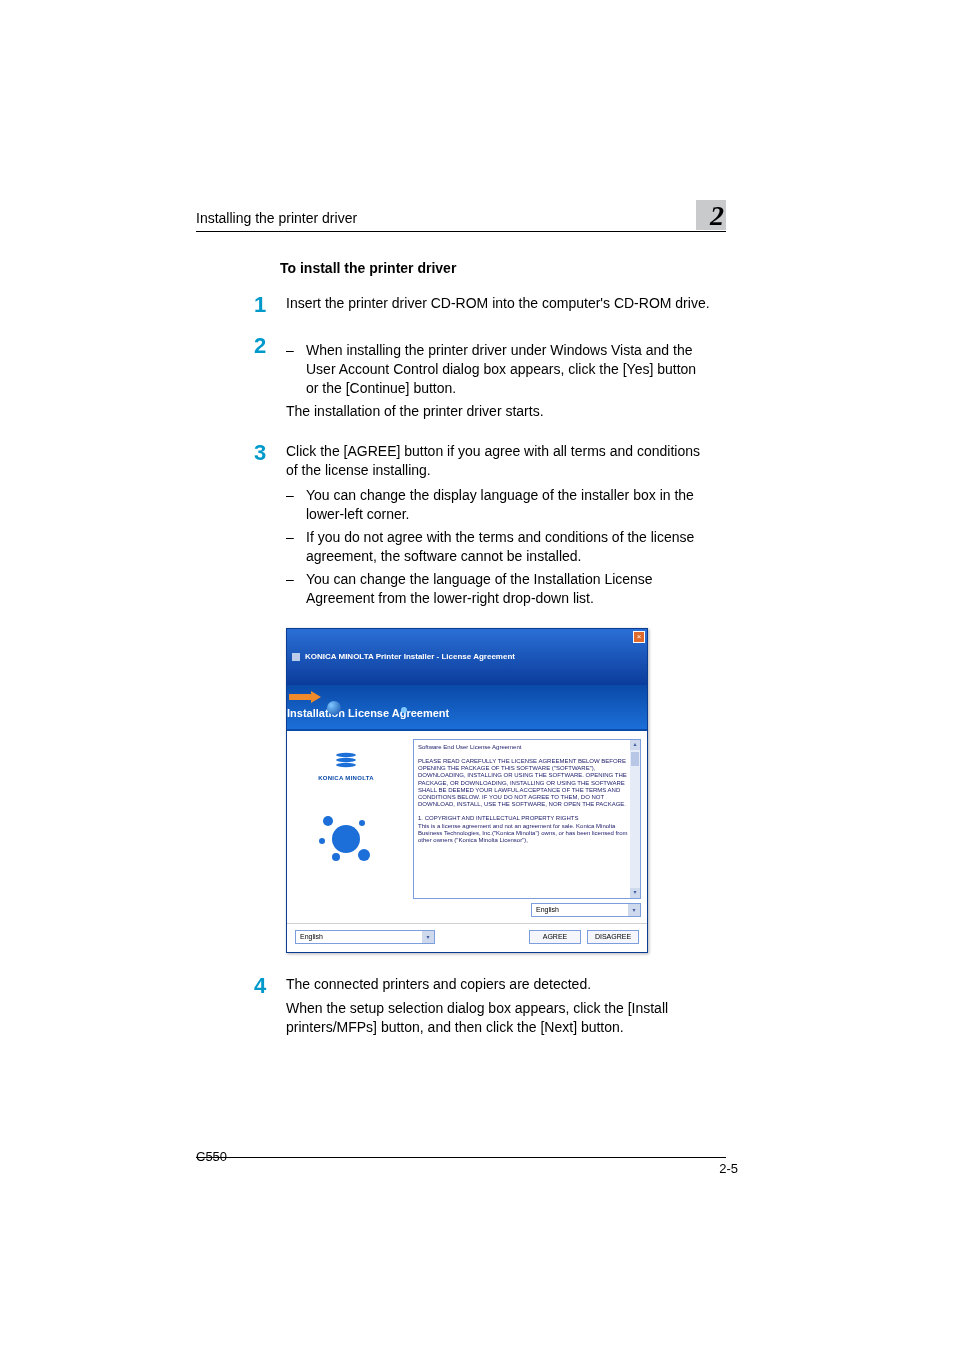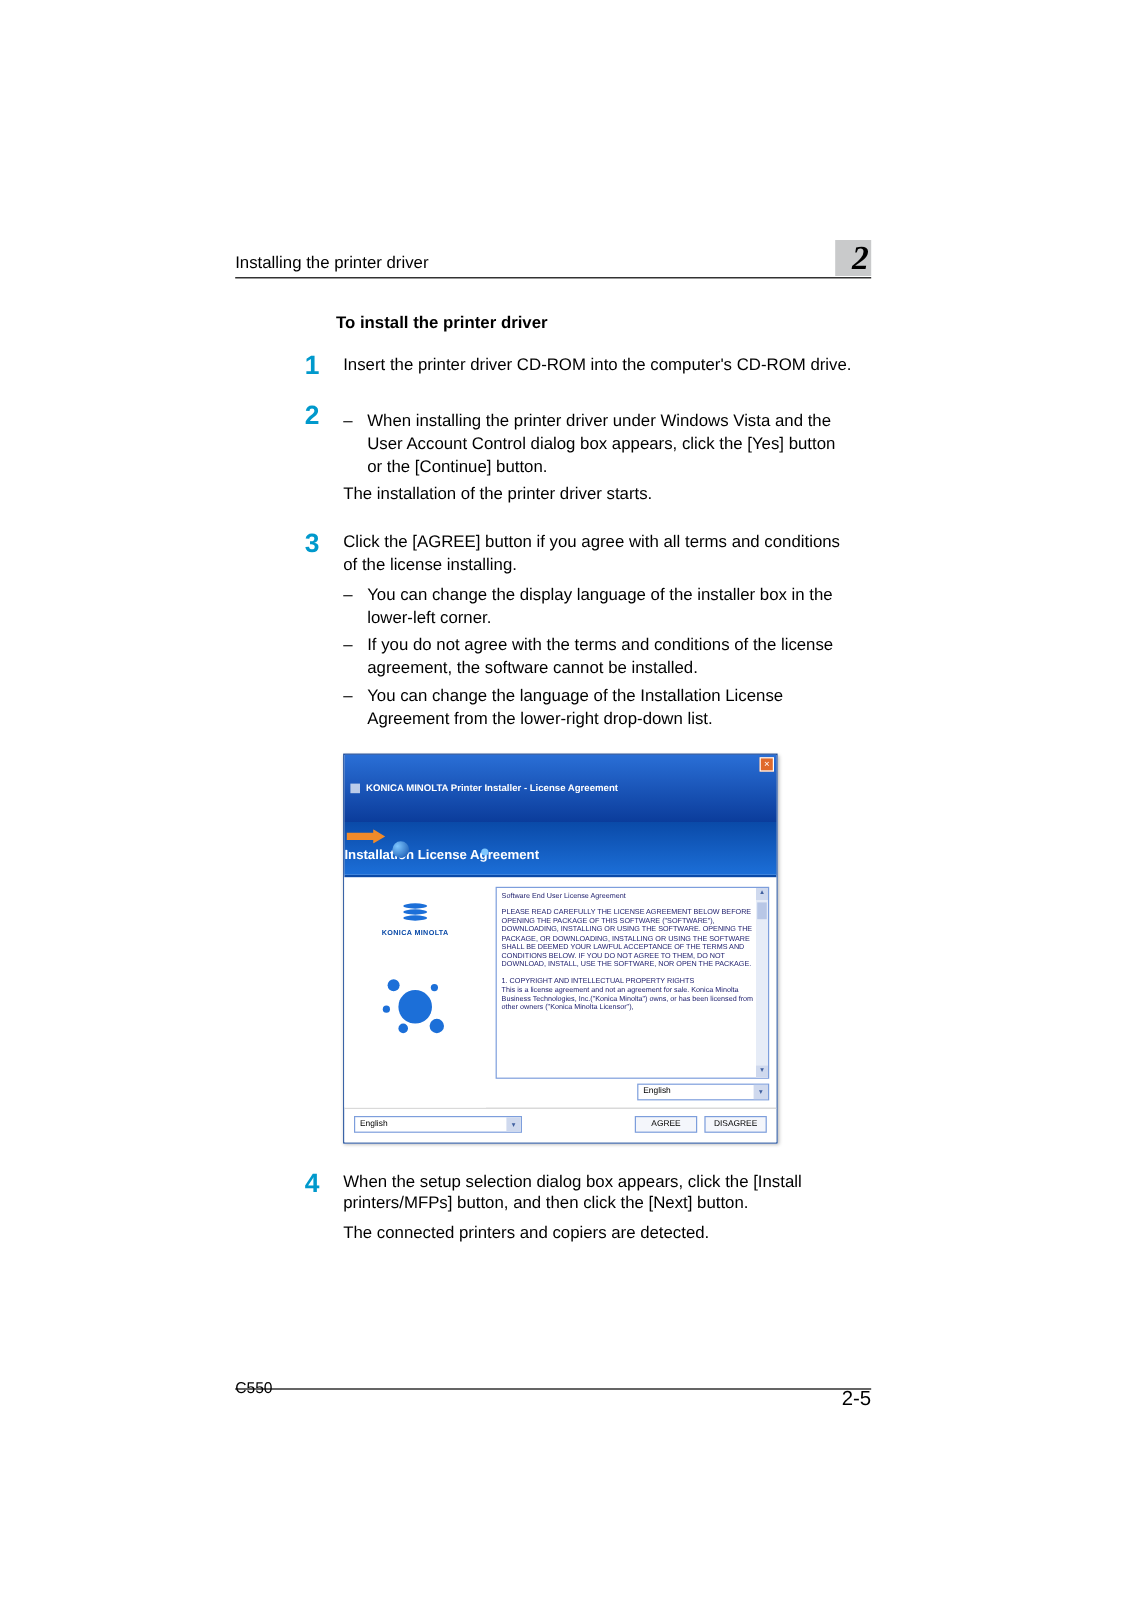--- a/index.html
+++ b/index.html
@@ -314,23 +314,23 @@
     border-top: 1px solid #000;
   }
   .footer-left {
     position: absolute;
     left: 196px;
     bottom: 186px;
     font-size: 13px;
   }
   .footer-right {
     position: absolute;
-    right: 228px;
+    right: 216px;
     bottom: 174px;
-    font-size: 17px;
+    font-size: 13px;
     margin-top: 42px;
   }
 </style>
 </head>
 <body>
 
 <div class="page">
 
   <div class="header-title">Installing the printer driver</div>
   <div class="chapter-box"></div>
@@ -439,22 +439,22 @@
         </div>
         <div class="spacer"></div>
         <div class="dlg-btn">AGREE</div>
         <div class="dlg-btn">DISAGREE</div>
       </div>
     </div>
 
     <div class="step">
       <div class="step-num">4</div>
       <div class="step-body">
+        <p>The connected printers and copiers are detected.</p>
         <p>When the setup selection dialog box appears, click the [Install printers/MFPs] button, and then click the [Next] button.</p>
-        <p>The connected printers and copiers are detected.</p>
       </div>
     </div>
 
   </div>
 
   <div class="footer-line"></div>
   <div class="footer-left">C550</div>
   <div class="footer-right">2-5</div>
 
 </div>

